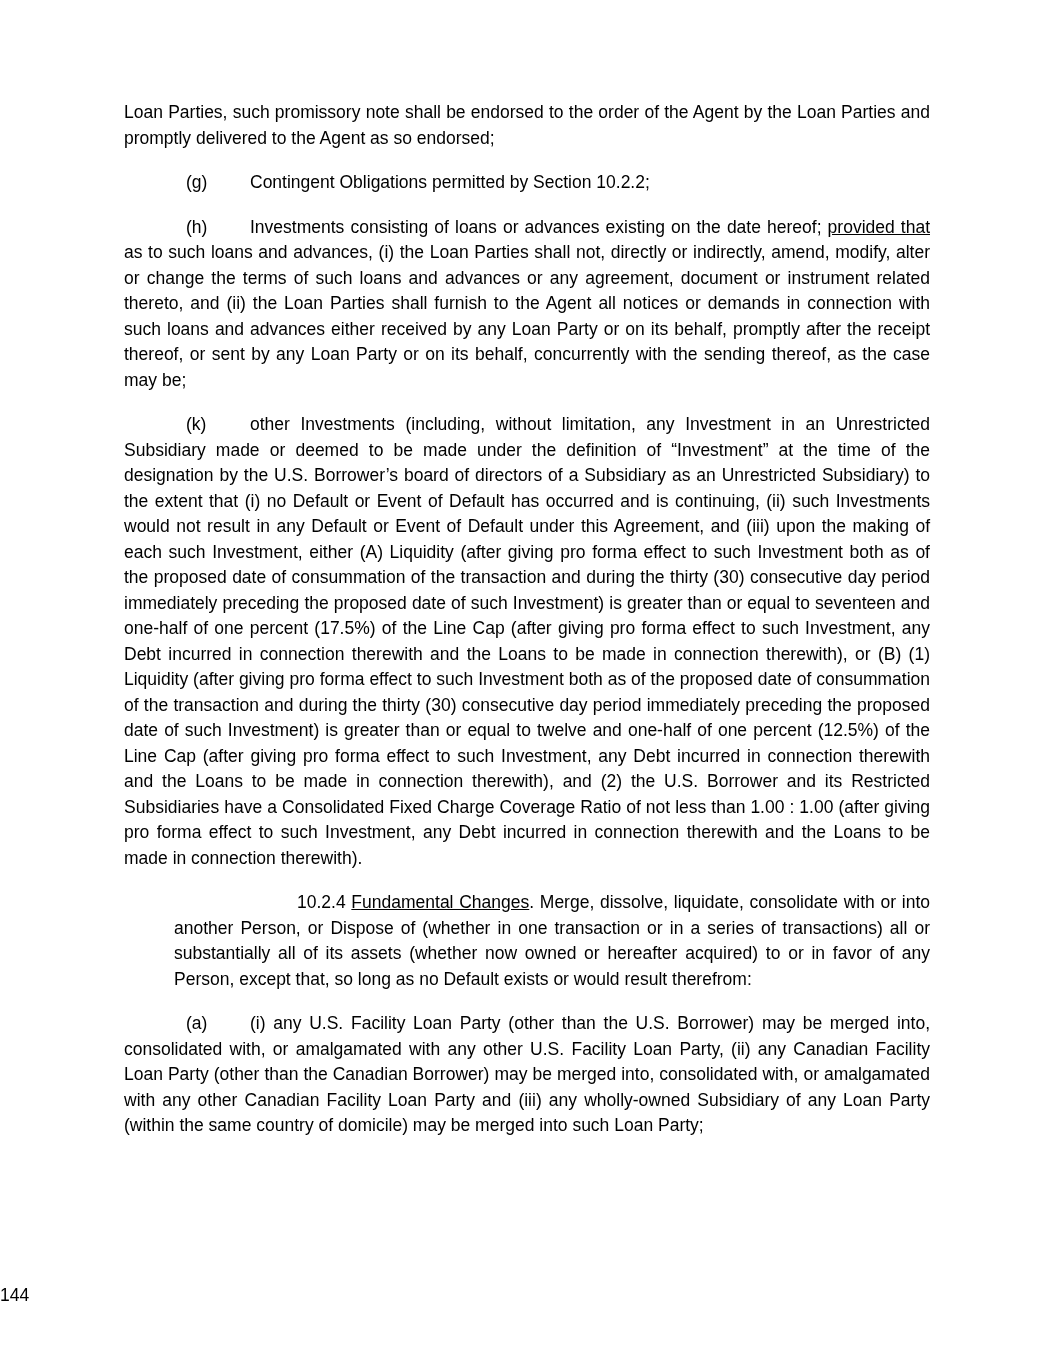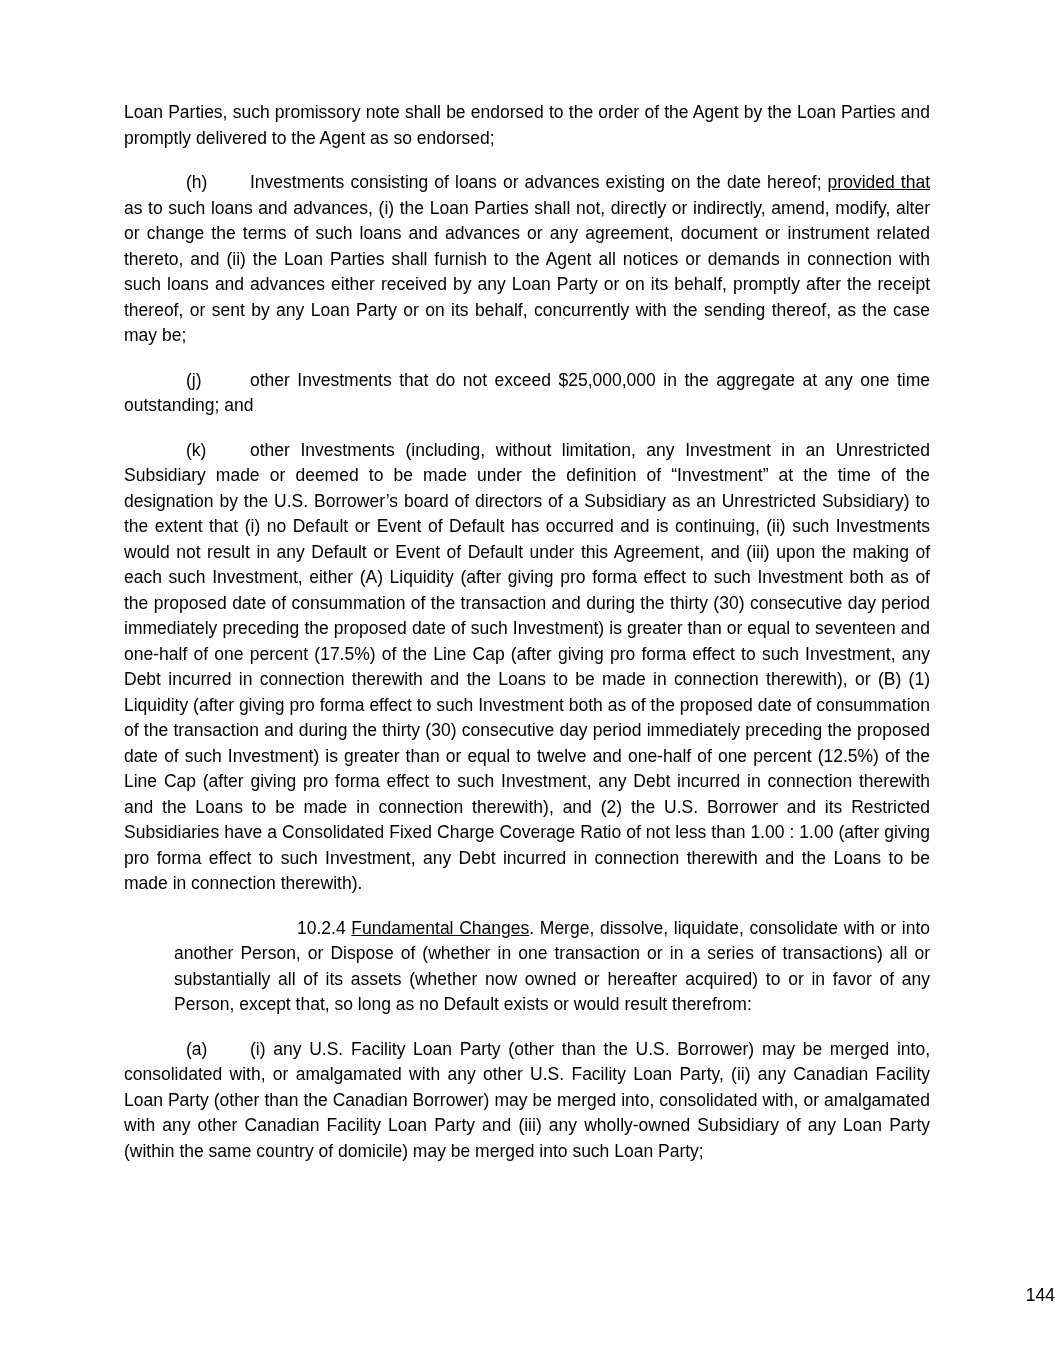--- a/index.html
+++ b/index.html
@@ -36,36 +36,36 @@
     text-indent: 123px;
   }
 
   .u { text-decoration: underline; }
 
   .page-number {
     position: absolute;
     left: 0;
     right: 0;
     bottom: 57px;
-    text-align: right;
+    text-align: left;
     text-indent: 0;
   }
 </style>
 </head>
 <body>
 
 <div class="page">
 
   <p class="para">Loan Parties, such promissory note shall be endorsed to the order of the Agent by the Loan Parties and promptly delivered to the Agent as so endorsed;</p>
 
+  <p class="para lettered"><span class="clause-label">(g)</span><span>Contingent Obligations permitted by Section 10.2.2;</span></p>
 
   <p class="para lettered"><span class="clause-label">(h)</span><span>Investments consisting of loans or advances existing on the date hereof; </span><span class="u">provided that</span><span> as to such loans and advances, (i) the Loan Parties shall not, directly or indirectly, amend, modify, alter or change the terms of such loans and advances or any agreement, document or instrument related thereto, and (ii) the Loan Parties shall furnish to the Agent all notices or demands in connection with such loans and advances either received by any Loan Party or on its behalf, promptly after the receipt thereof, or sent by any Loan Party or on its behalf, concurrently with the sending thereof, as the case may be;</span></p>
 
 
-  <p class="para lettered"><span class="clause-label">(j)</span><span>other Investments that do not exceed $25,000,000 in the aggregate at any one time outstanding; and</span></p>
 
   <p class="para lettered"><span class="clause-label">(k)</span><span>other Investments (including, without limitation, any Investment in an Unrestricted Subsidiary made or deemed to be made under the definition of “Investment” at the time of the designation by the U.S. Borrower’s board of directors of a Subsidiary as an Unrestricted Subsidiary) to the extent that (i) no Default or Event of Default has occurred and is continuing, (ii) such Investments would not result in any Default or Event of Default under this Agreement, and (iii) upon the making of each such Investment, either (A) Liquidity (after giving pro forma effect to such Investment both as of the proposed date of consummation of the transaction and during the thirty (30) consecutive day period immediately preceding the proposed date of such Investment) is greater than or equal to seventeen and one-half of one percent (17.5%) of the Line Cap (after giving pro forma effect to such Investment, any Debt incurred in connection therewith and the Loans to be made in connection therewith), or (B) (1) Liquidity (after giving pro forma effect to such Investment both as of the proposed date of consummation of the transaction and during the thirty (30) consecutive day period immediately preceding the proposed date of such Investment) is greater than or equal to twelve and one-half of one percent (12.5%) of the Line Cap (after giving pro forma effect to such Investment, any Debt incurred in connection therewith and the Loans to be made in connection therewith), and (2) the U.S. Borrower and its Restricted Subsidiaries have a Consolidated Fixed Charge Coverage Ratio of not less than 1.00 : 1.00 (after giving pro forma effect to such Investment, any Debt incurred in connection therewith and the Loans to be made in connection therewith).</span></p>
 
   <p class="para section"><span>10.2.4</span> <span class="u">Fundamental Changes</span><span>.  Merge, dissolve, liquidate, consolidate with or into another Person, or Dispose of (whether in one transaction or in a series of transactions) all or substantially all of its assets (whether now owned or hereafter acquired) to or in favor of any Person, except that, so long as no Default exists or would result therefrom:</span></p>
 
   <p class="para lettered"><span class="clause-label">(a)</span><span>(i) any U.S. Facility Loan Party (other than the U.S. Borrower) may be merged into, consolidated with, or amalgamated with any other U.S. Facility Loan Party, (ii) any Canadian Facility Loan Party (other than the Canadian Borrower) may be merged into, consolidated with, or amalgamated with any other Canadian Facility Loan Party and (iii) any wholly-owned Subsidiary of any Loan Party (within the same country of domicile) may be merged into such Loan Party;</span></p>
 
   <div class="page-number">144</div>
 
 </div>

